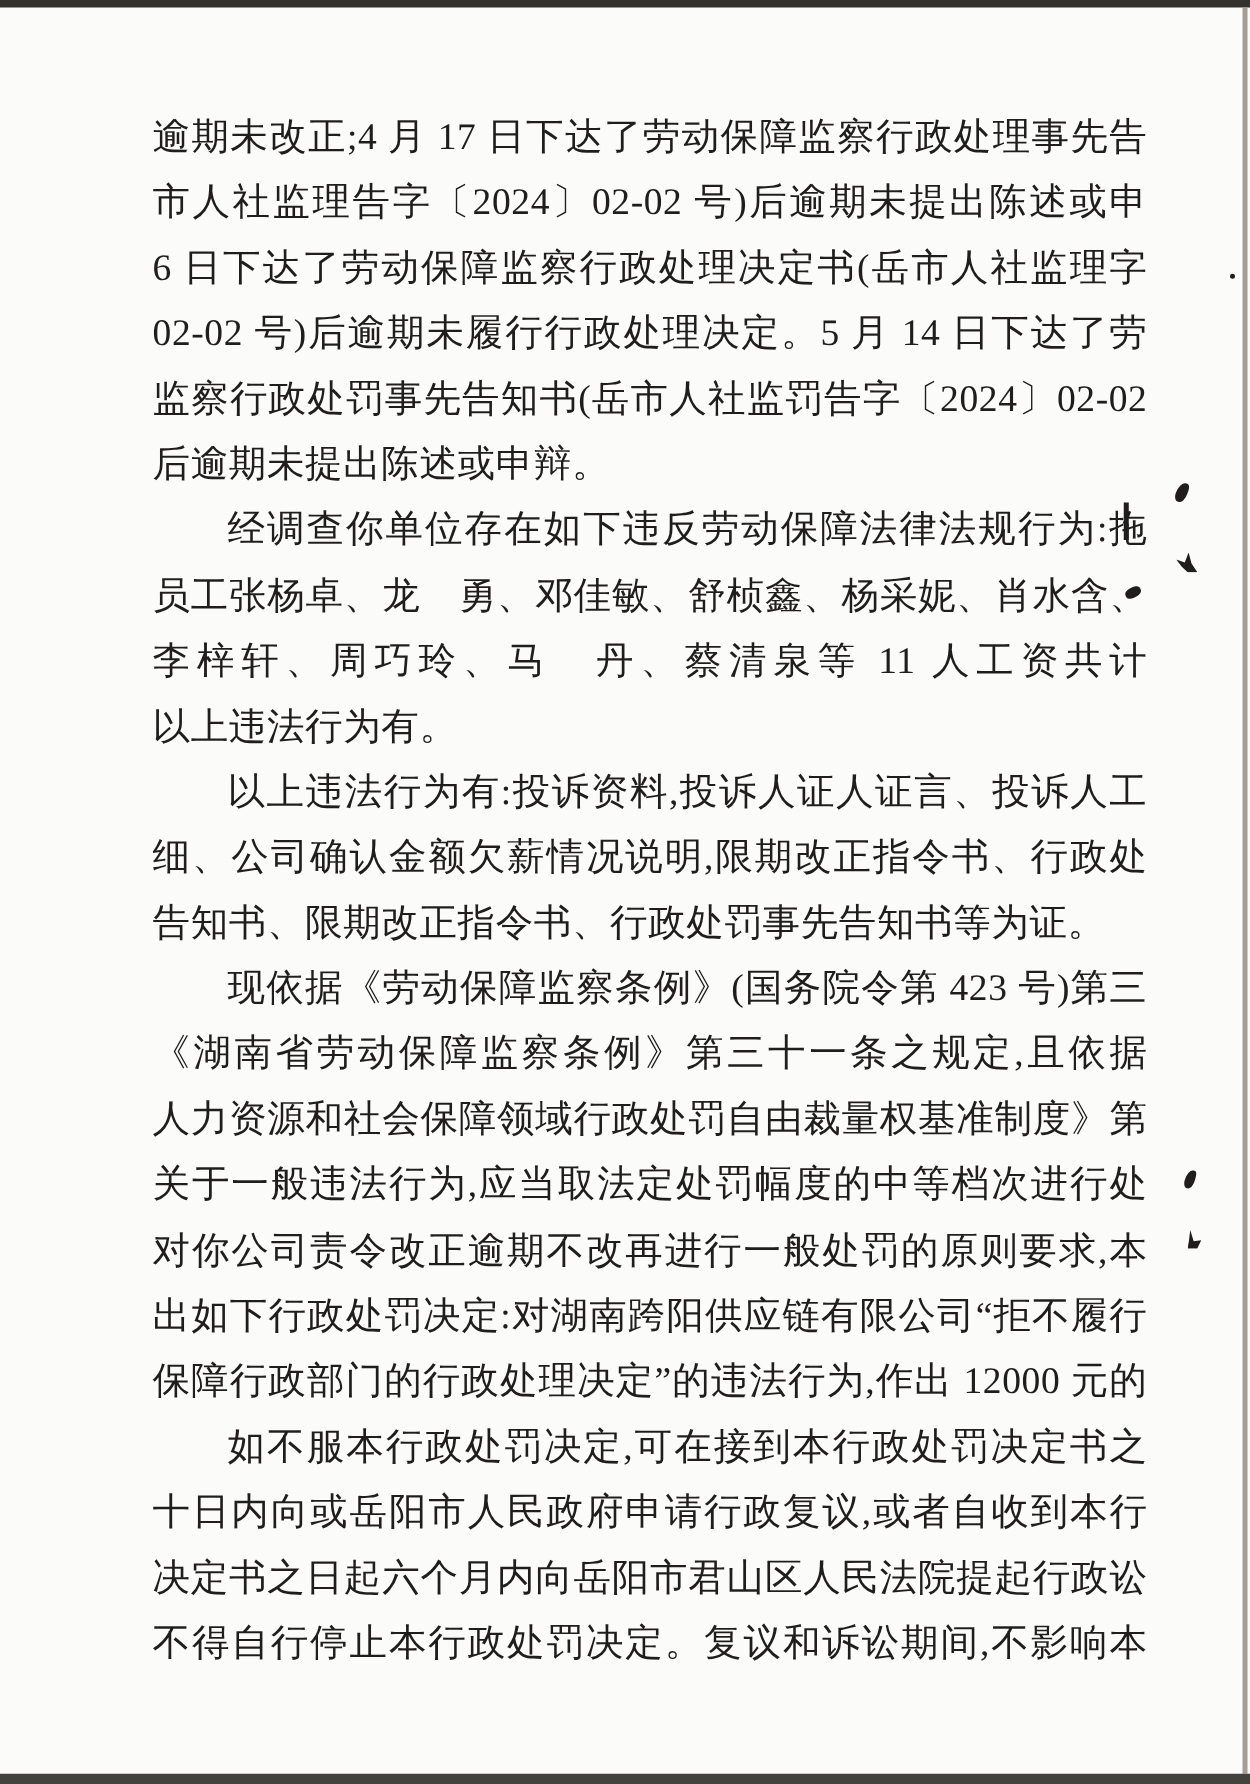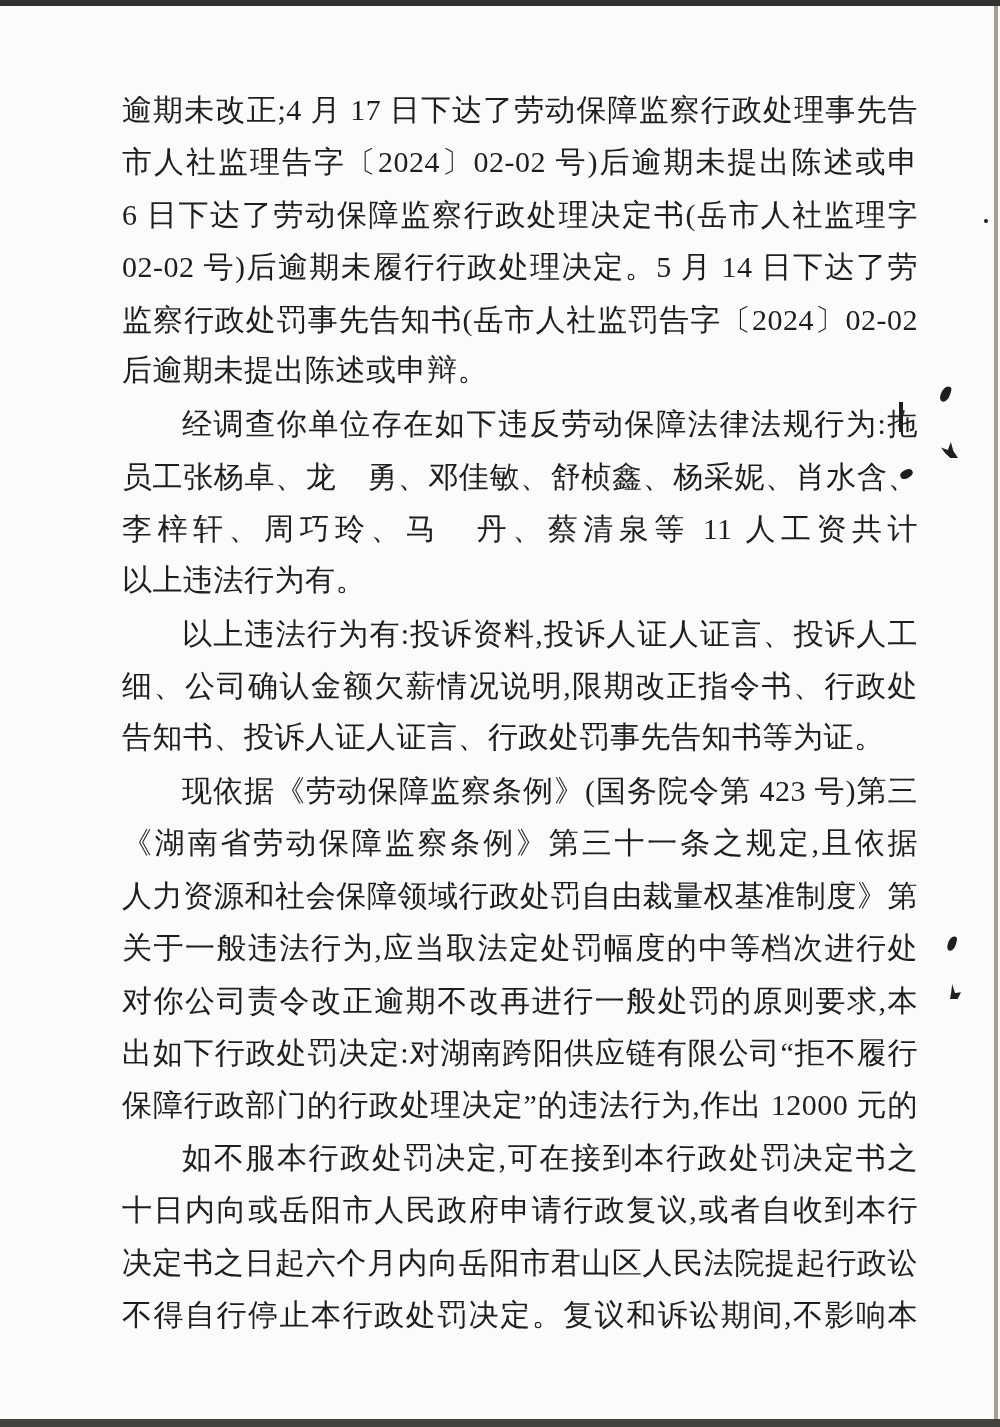--- a/index.html
+++ b/index.html
@@ -50,21 +50,20 @@
     white-space: nowrap;
     text-align: justify;
     text-align-last: justify;
     text-justify: inter-character;
     white-space: normal;
     height: 52.4px;
     overflow: hidden;
   }
   .line.short {
     text-align-last: left;
-    font-family: Liberation Mono, monospace;
   }
   .line.indent {
     text-indent: 60px;
   }
   
   .speck {
     position: absolute;
     background: #1f1e1c;
   }
   .speck.comma-1 { left: 941px; top: 386px; width: 9px; height: 16px; border-radius: 70% 30% 60% 40%; transform: rotate(18deg); }
@@ -90,21 +89,21 @@
     <p class="line">6 日下达了劳动保障监察行政处理决定书(岳市人社监理字〔2024〕</p>
     <p class="line">02-02 号)后逾期未履行行政处理决定。5 月 14 日下达了劳动保障</p>
     <p class="line">监察行政处罚事先告知书(岳市人社监罚告字〔2024〕02-02 号)</p>
     <p class="line short">后逾期未提出陈述或申辩。</p>
     <p class="line indent">经调查你单位存在如下违反劳动保障法律法规行为:拖欠公司</p>
     <p class="line">员工张杨卓、龙　勇、邓佳敏、舒桢鑫、杨采妮、肖水含、刘　洋、</p>
     <p class="line">李梓轩、周巧玲、马　丹、蔡清泉等 11 人工资共计 48950.73 元,</p>
     <p class="line short">以上违法行为有。</p>
     <p class="line indent">以上违法行为有:投诉资料,投诉人证人证言、投诉人工资明</p>
     <p class="line">细、公司确认金额欠薪情况说明,限期改正指令书、行政处理事先</p>
-    <p class="line short">告知书、投诉人证人证言、行政处罚事先告知书等为证。</p>
+    <p class="line short">告知书、限期改正指令书、行政处罚事先告知书等为证。</p>
     <p class="line indent">现依据《劳动保障监察条例》(国务院令第 423 号)第三十条、</p>
     <p class="line">《湖南省劳动保障监察条例》第三十一条之规定,且依据《湖南省</p>
     <p class="line">人力资源和社会保障领域行政处罚自由裁量权基准制度》第十一条</p>
     <p class="line">关于一般违法行为,应当取法定处罚幅度的中等档次进行处罚。针</p>
     <p class="line">对你公司责令改正逾期不改再进行一般处罚的原则要求,本机关作</p>
     <p class="line">出如下行政处罚决定:对湖南跨阳供应链有限公司“拒不履行劳动</p>
     <p class="line">保障行政部门的行政处理决定”的违法行为,作出 12000 元的罚款。</p>
     <p class="line indent">如不服本行政处罚决定,可在接到本行政处罚决定书之日起六</p>
     <p class="line">十日内向或岳阳市人民政府申请行政复议,或者自收到本行政处罚</p>
     <p class="line">决定书之日起六个月内向岳阳市君山区人民法院提起行政讼诉,但</p>

